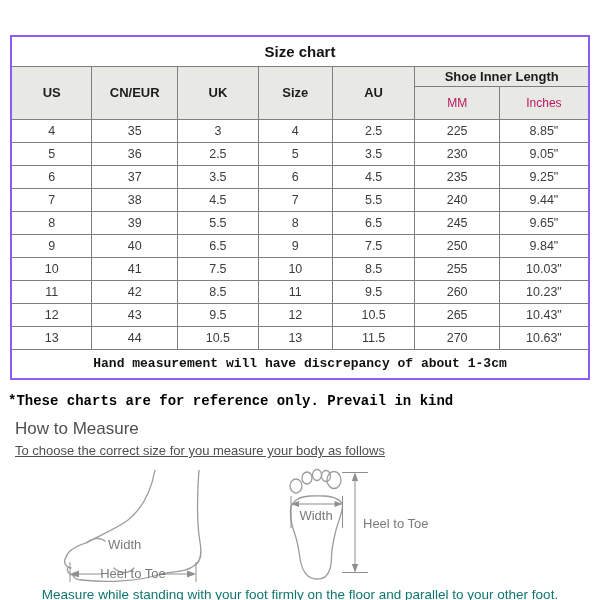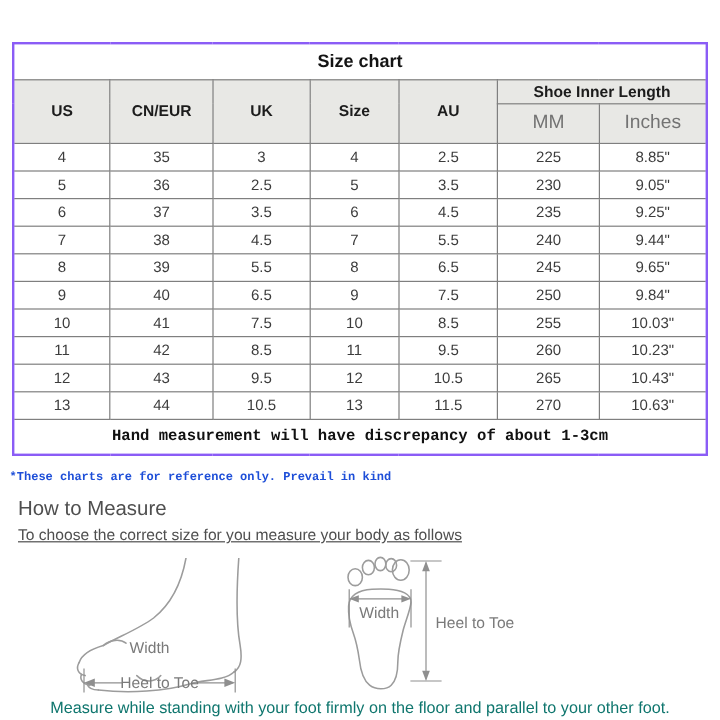--- a/index.html
+++ b/index.html
@@ -29,23 +29,23 @@
   .head-row th {
     background: #e8e8e5;
     font-size: 13px;
     font-weight: bold;
     color: #1c1c1c;
   }
   .head-row th.span-head { height: 20px; }
   .head-main th { height: 42px; }
   .sub-row th {
     background: #e8e8e5;
-    font-size: 16px;
+    font-size: 12px;
     font-weight: normal;
-    color: #737373;
+    color: #be185d;
     height: 33px;
   }
   tbody.size-rows td {
     height: 23px;
     font-size: 12.5px;
     color: #3c3c3c;
     background: #ffffff;
   }
   .note-row td {
     height: 30px;
@@ -55,22 +55,22 @@
     color: #111;
     background: #ffffff;
     border-radius: 13px;
   }
 
   
   .disclaimer {
     margin: 13px 0 0 8px;
     font-family: "Liberation Mono", monospace;
     font-weight: bold;
-    font-size: 10px;
-    color: #1d4ed8;
+    font-size: 14px;
+    color: #000000;
   }
   .htm-heading {
     margin: 10px 16px 0 15px;
     font-size: 17px;
     font-weight: normal;
     color: #4f4f4f;
   }
   .htm-sub {
     margin: 4px 0 0 15px;
     font-size: 13px;

